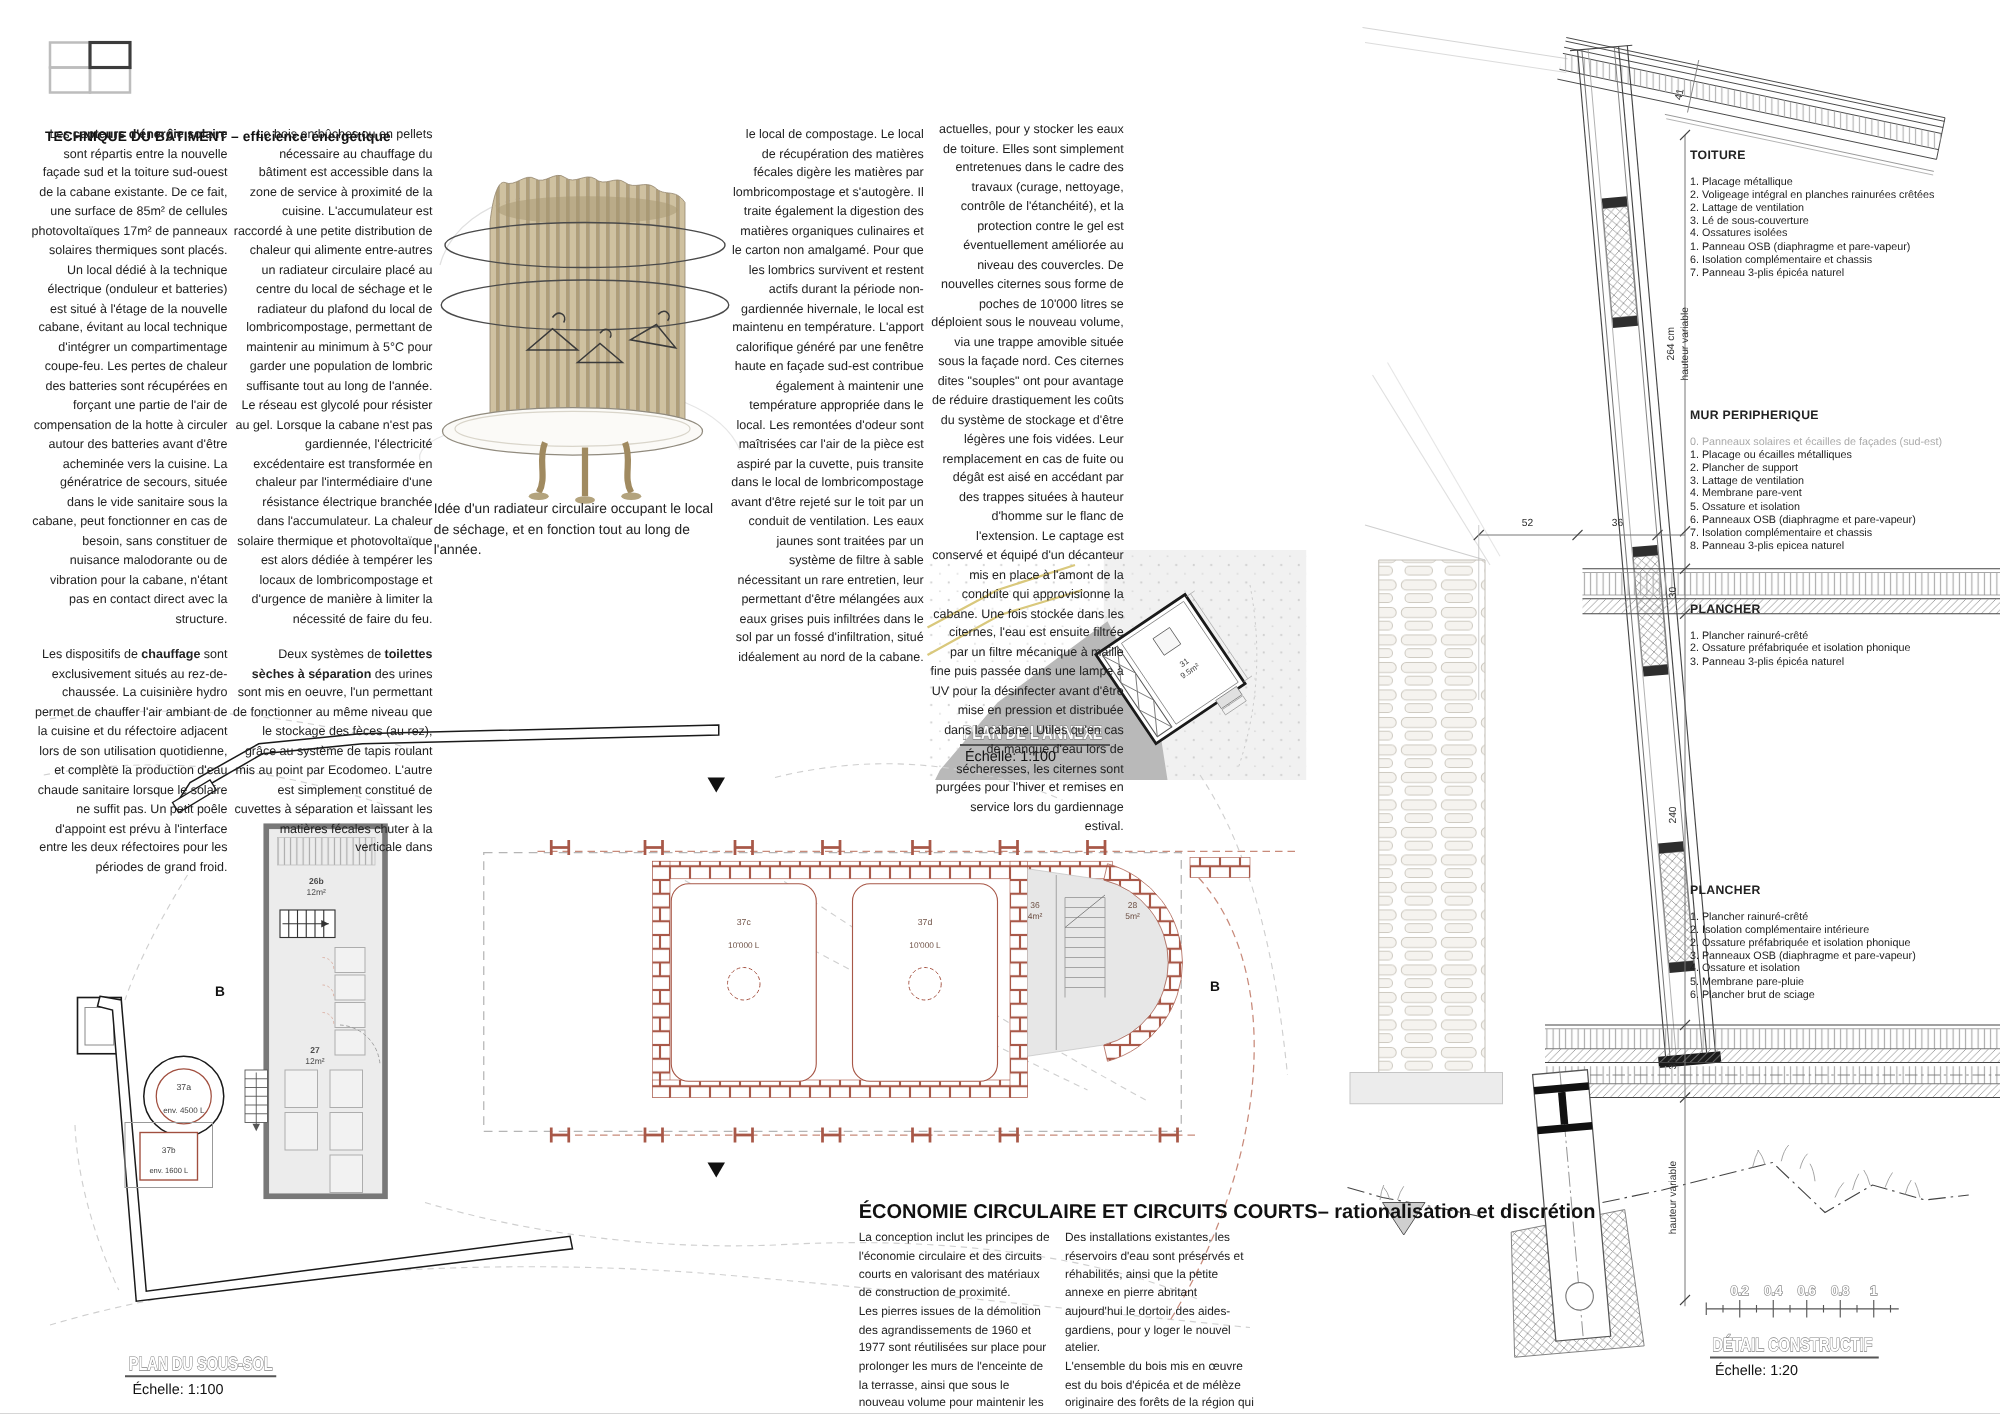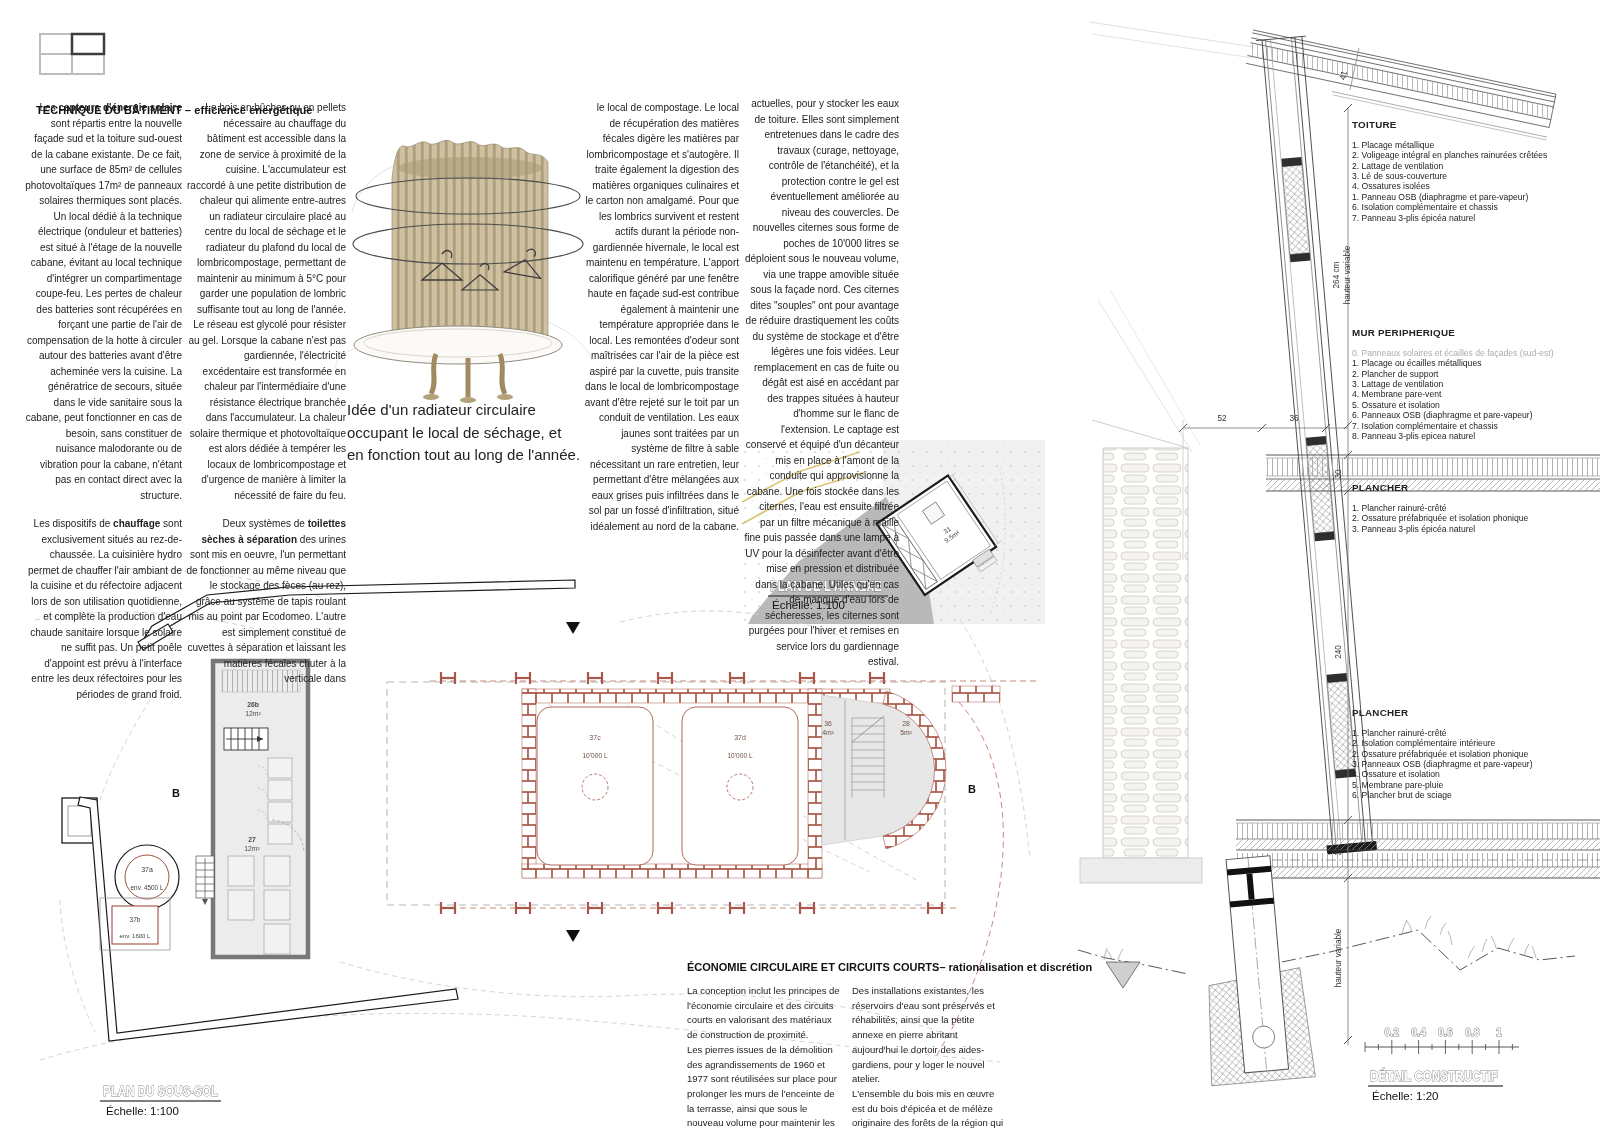--- a/index.html
+++ b/index.html
@@ -3,26 +3,26 @@
 <meta charset="utf-8">
 <style>
   html,body{margin:0;padding:0;background:#9a9a9a}
   .sheet{position:relative;width:1600px;height:1131px;background:#ffffff;overflow:hidden;
          font-family:"Liberation Sans",sans-serif;color:#1c1c1c}
   .abs{position:absolute}
   svg{font-family:"Liberation Sans",sans-serif}
   h1.techtitle{position:absolute;left:24px;top:92px;margin:12px;font-size:11px;font-weight:bold;letter-spacing:.1px;color:#111}
   .col{position:absolute;font-size:10px;line-height:1.55;color:#222;text-align:right}
   .col p{margin:0 0 13px 0}
-  .caption{position:absolute;left:347px;top:399px;width:234px;font-size:15px;line-height:1.5;color:#222}
+  .caption{position:absolute;left:347px;top:399px;width:234px;font-size:11px;line-height:1.5;color:#222}
   .legend{position:absolute;font-size:8.6px;line-height:1.21;color:#1d1d1d}
   .legend h3{margin:0 0 9px 0;font-size:9.8px;font-weight:bold;letter-spacing:.25px;color:#222}
   .legend .item{white-space:nowrap}
   .legend .muted{color:#ababab}
-  .eco-title{position:absolute;left:687px;top:961px;font-size:11px;font-weight:bold;color:#111}
+  .eco-title{position:absolute;left:687px;top:961px;font-size:16px;font-weight:bold;color:#111}
   .eco-col{position:absolute;top:984px;width:153px;font-size:9.5px;line-height:1.55;color:#222;white-space:pre-line}
   .outline{font-weight:bold;fill:#ffffff;stroke:#858585;stroke-width:1;paint-order:stroke fill}
   .scaletxt{fill:#111;font-size:11.5px}
 </style>
 </head>
 <body>
 
 <div class="sheet">
 
   <svg class="abs" style="left:38px;top:32px" width="72" height="48">

